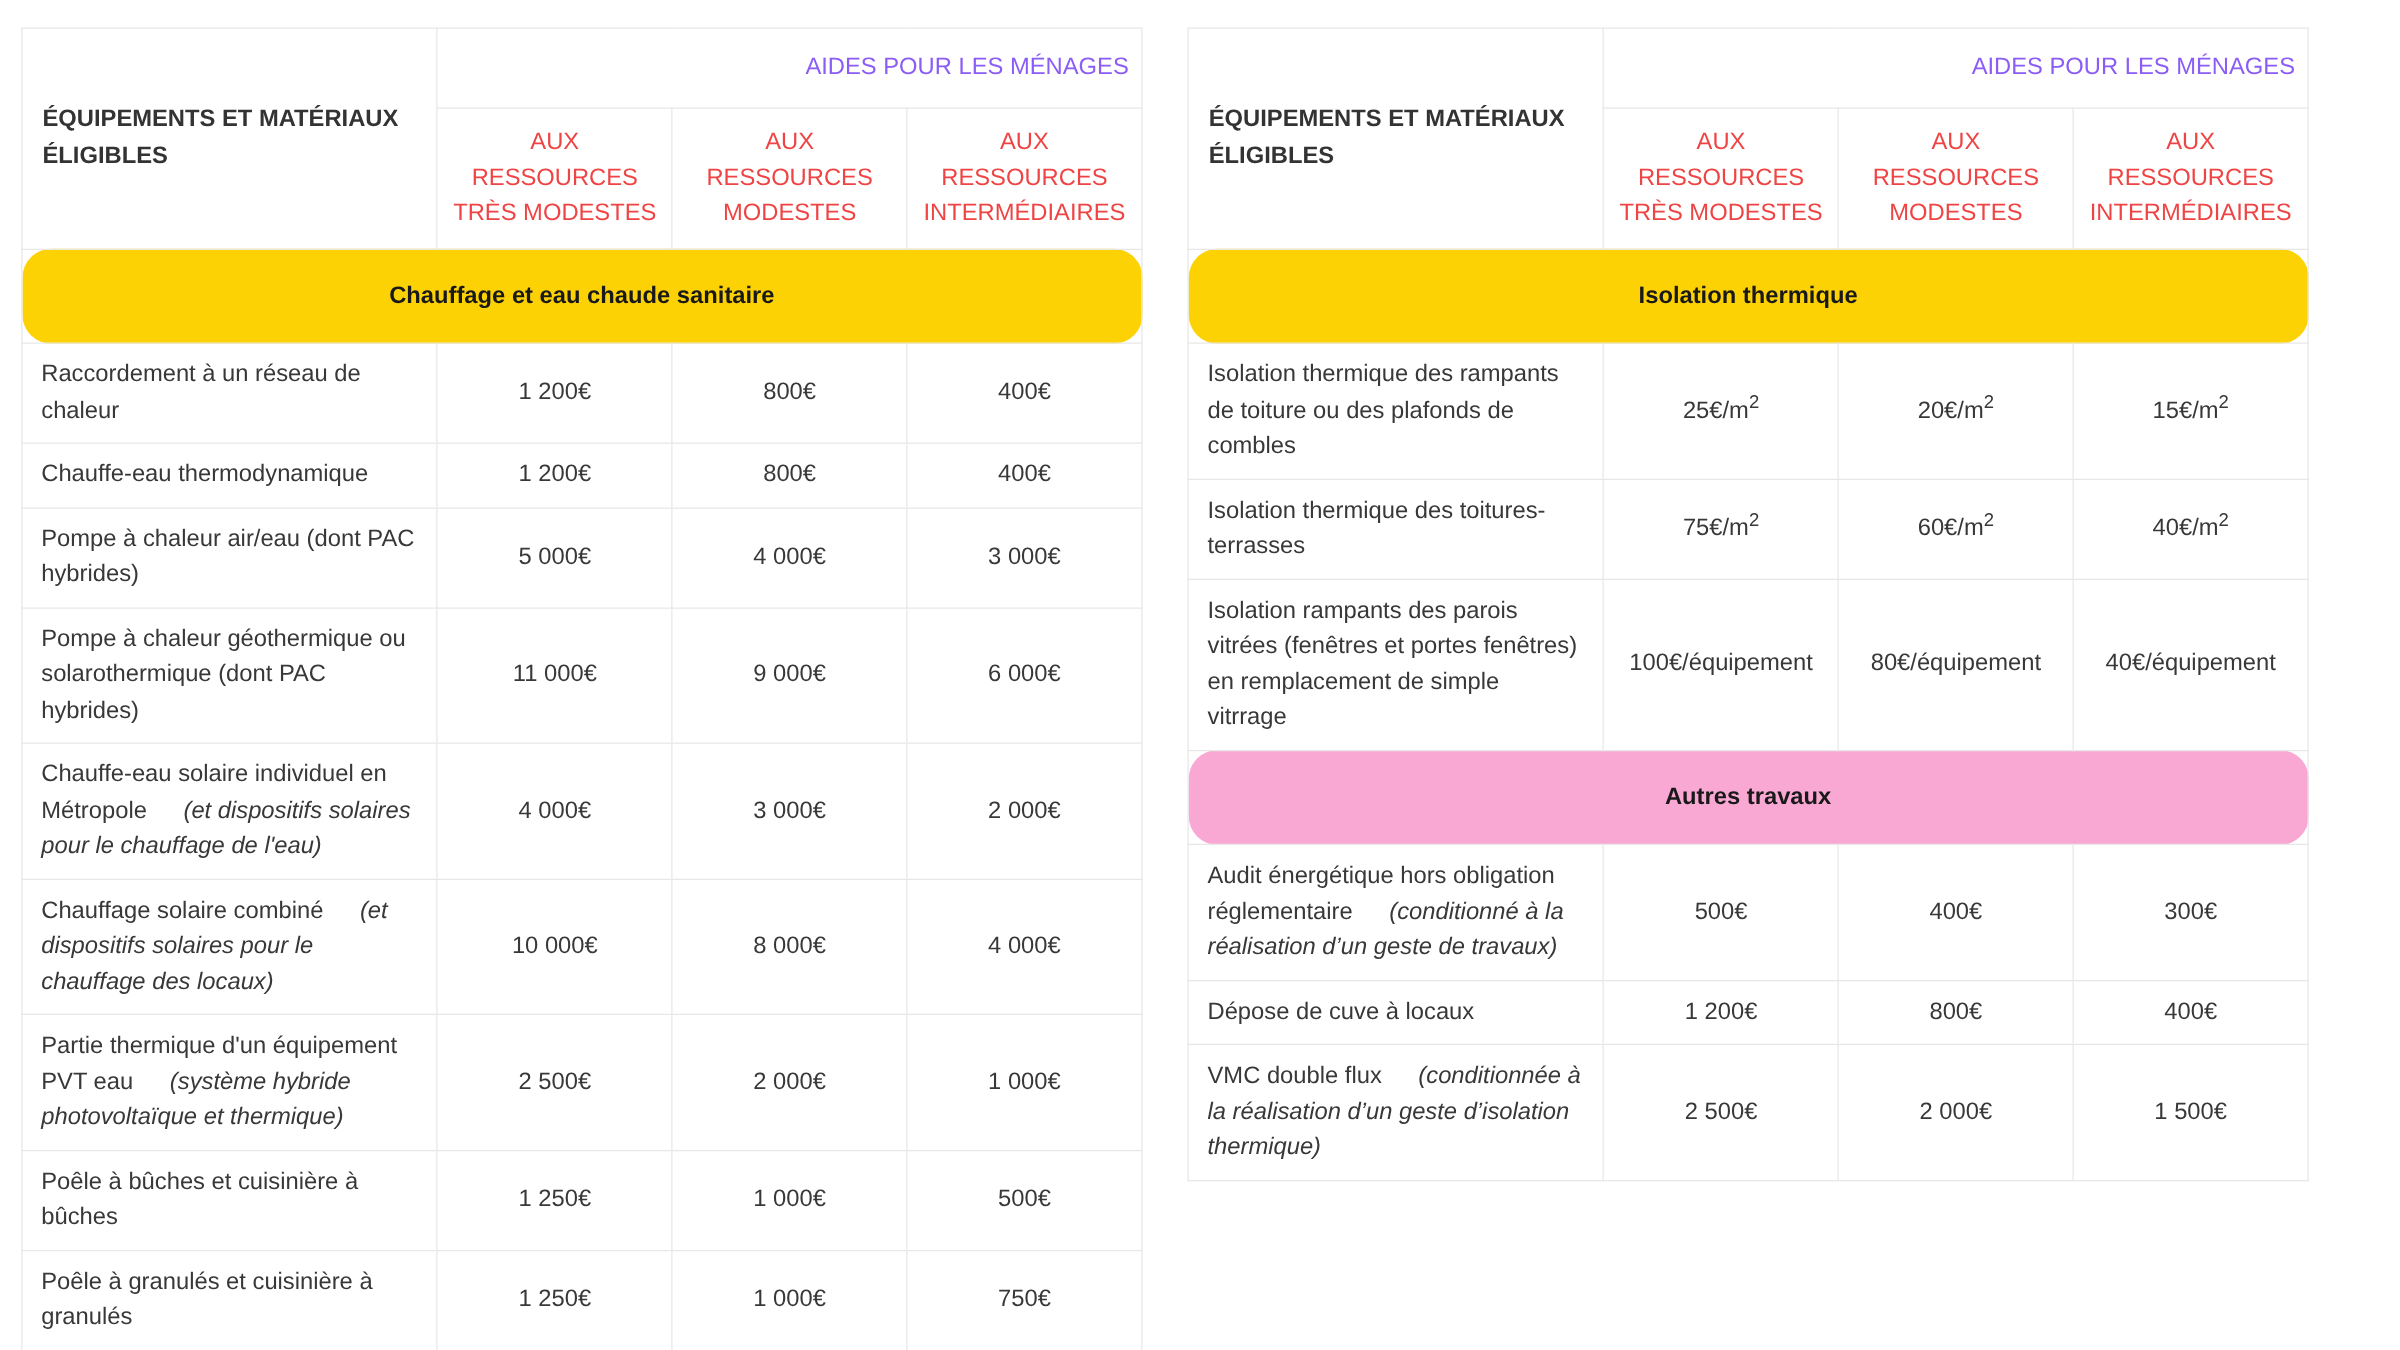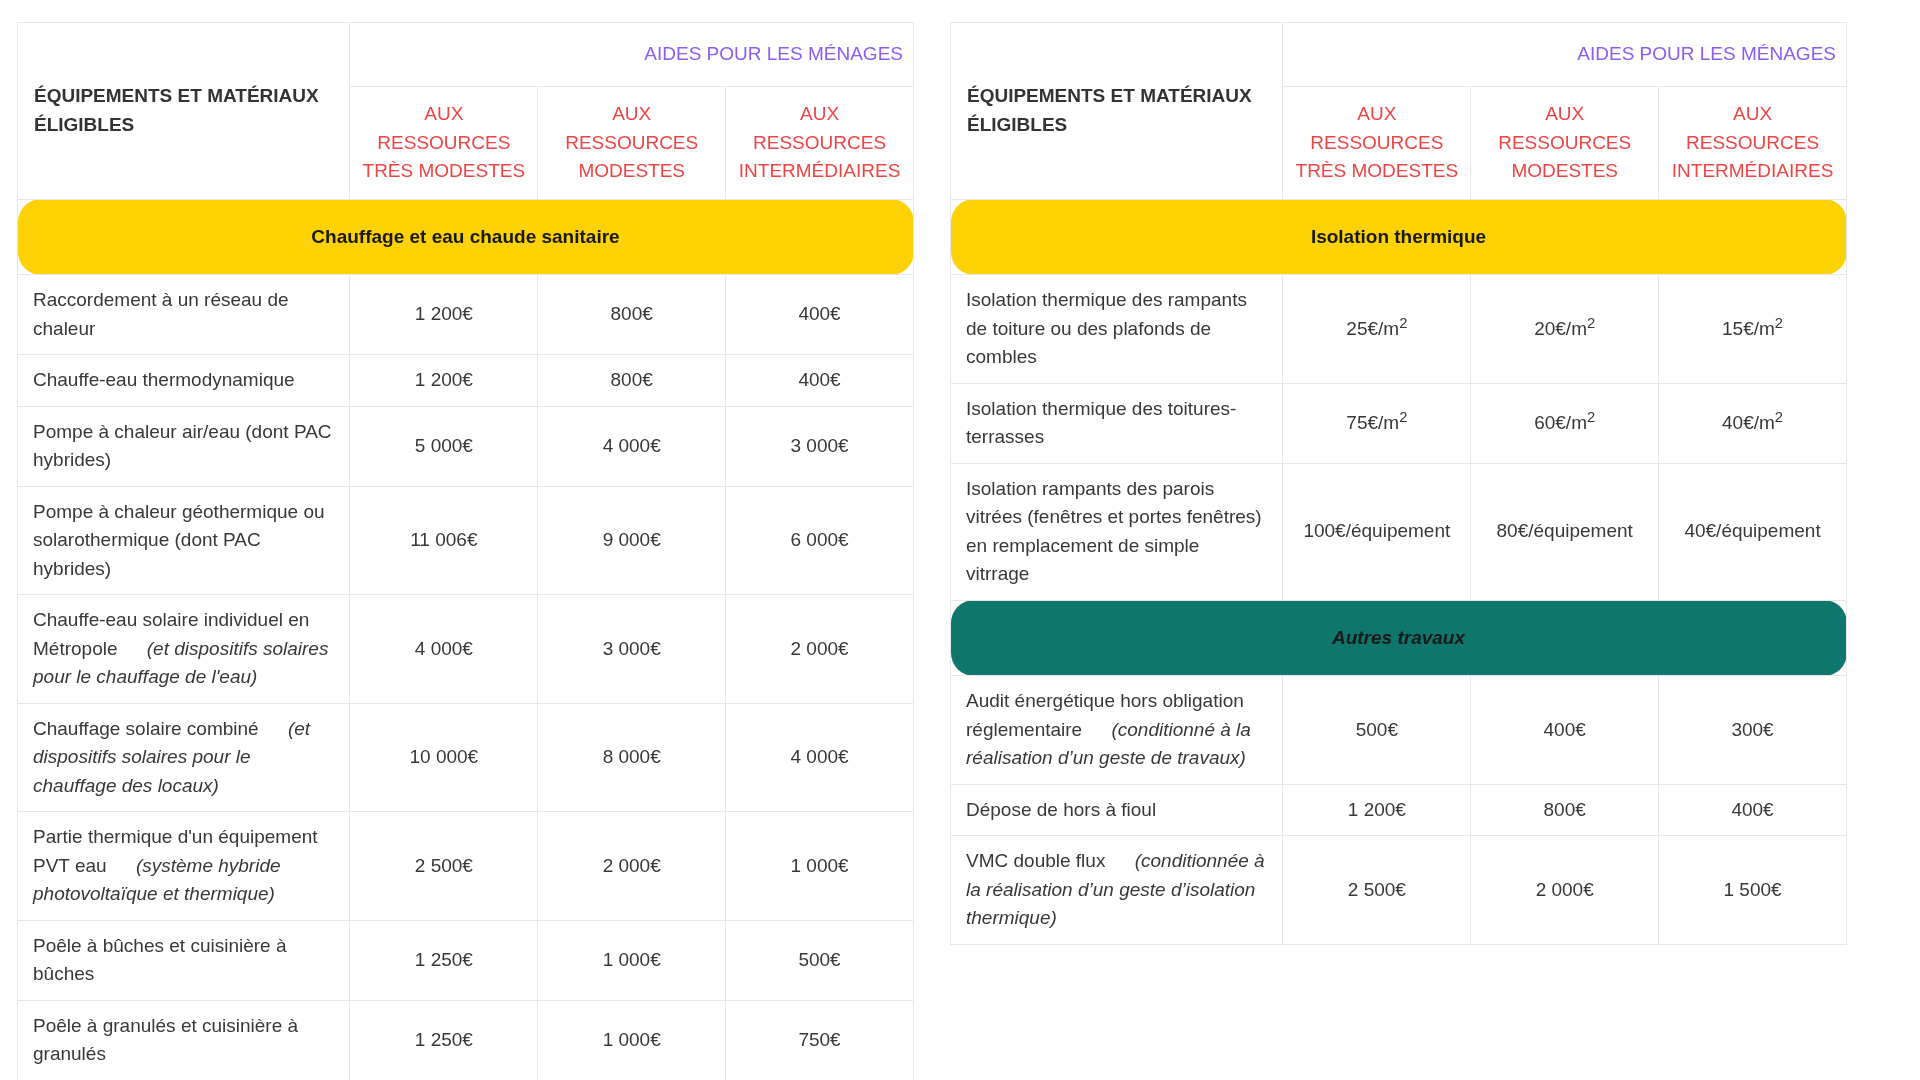--- a/index.html
+++ b/index.html
@@ -116,21 +116,21 @@
             <td class="value-cell">400€</td>
           </tr>
           <tr>
             <td class="label-cell"><span>Pompe à chaleur air/eau (dont PAC hybrides)</span></td>
             <td class="value-cell">5 000€</td>
             <td class="value-cell">4 000€</td>
             <td class="value-cell">3 000€</td>
           </tr>
           <tr>
             <td class="label-cell"><span>Pompe à chaleur géothermique ou solarothermique (dont PAC hybrides)</span></td>
-            <td class="value-cell">11 006€</td>
+            <td class="value-cell">11 000€</td>
             <td class="value-cell">9 000€</td>
             <td class="value-cell">6 000€</td>
           </tr>
           <tr>
             <td class="label-cell"><span>Chauffe-eau solaire individuel en Métropole </span><span class="it">(et dispositifs solaires pour le chauffage de l'eau)</span></td>
             <td class="value-cell">4 000€</td>
             <td class="value-cell">3 000€</td>
             <td class="value-cell">2 000€</td>
           </tr>
           <tr>
@@ -193,30 +193,30 @@
             <td class="value-cell"><span>60€/m</span><sup>2</sup></td>
             <td class="value-cell"><span>40€/m</span><sup>2</sup></td>
           </tr>
           <tr>
             <td class="label-cell"><span>Isolation rampants des parois vitrées (fenêtres et portes fenêtres) en remplacement de simple vitrrage</span></td>
             <td class="value-cell">100€/équipement</td>
             <td class="value-cell">80€/équipement</td>
             <td class="value-cell">40€/équipement</td>
           </tr>
           <tr>
-            <td class="banner" colspan="4" style="background: #0f766e; font-style: italic;">Autres travaux</td>
+            <td class="banner" colspan="4" style="background: #f9a8d4;">Autres travaux</td>
           </tr>
           <tr>
             <td class="label-cell"><span>Audit énergétique hors obligation réglementaire </span><span class="it">(conditionné à la réalisation d’un geste de travaux)</span></td>
             <td class="value-cell">500€</td>
             <td class="value-cell">400€</td>
             <td class="value-cell">300€</td>
           </tr>
           <tr>
-            <td class="label-cell"><span>Dépose de hors à fioul</span></td>
+            <td class="label-cell"><span>Dépose de cuve à locaux</span></td>
             <td class="value-cell">1 200€</td>
             <td class="value-cell">800€</td>
             <td class="value-cell">400€</td>
           </tr>
           <tr>
             <td class="label-cell"><span>VMC double flux </span><span class="it">(conditionnée à la réalisation d’un geste d’isolation thermique)</span></td>
             <td class="value-cell">2 500€</td>
             <td class="value-cell">2 000€</td>
             <td class="value-cell">1 500€</td>
           </tr>

